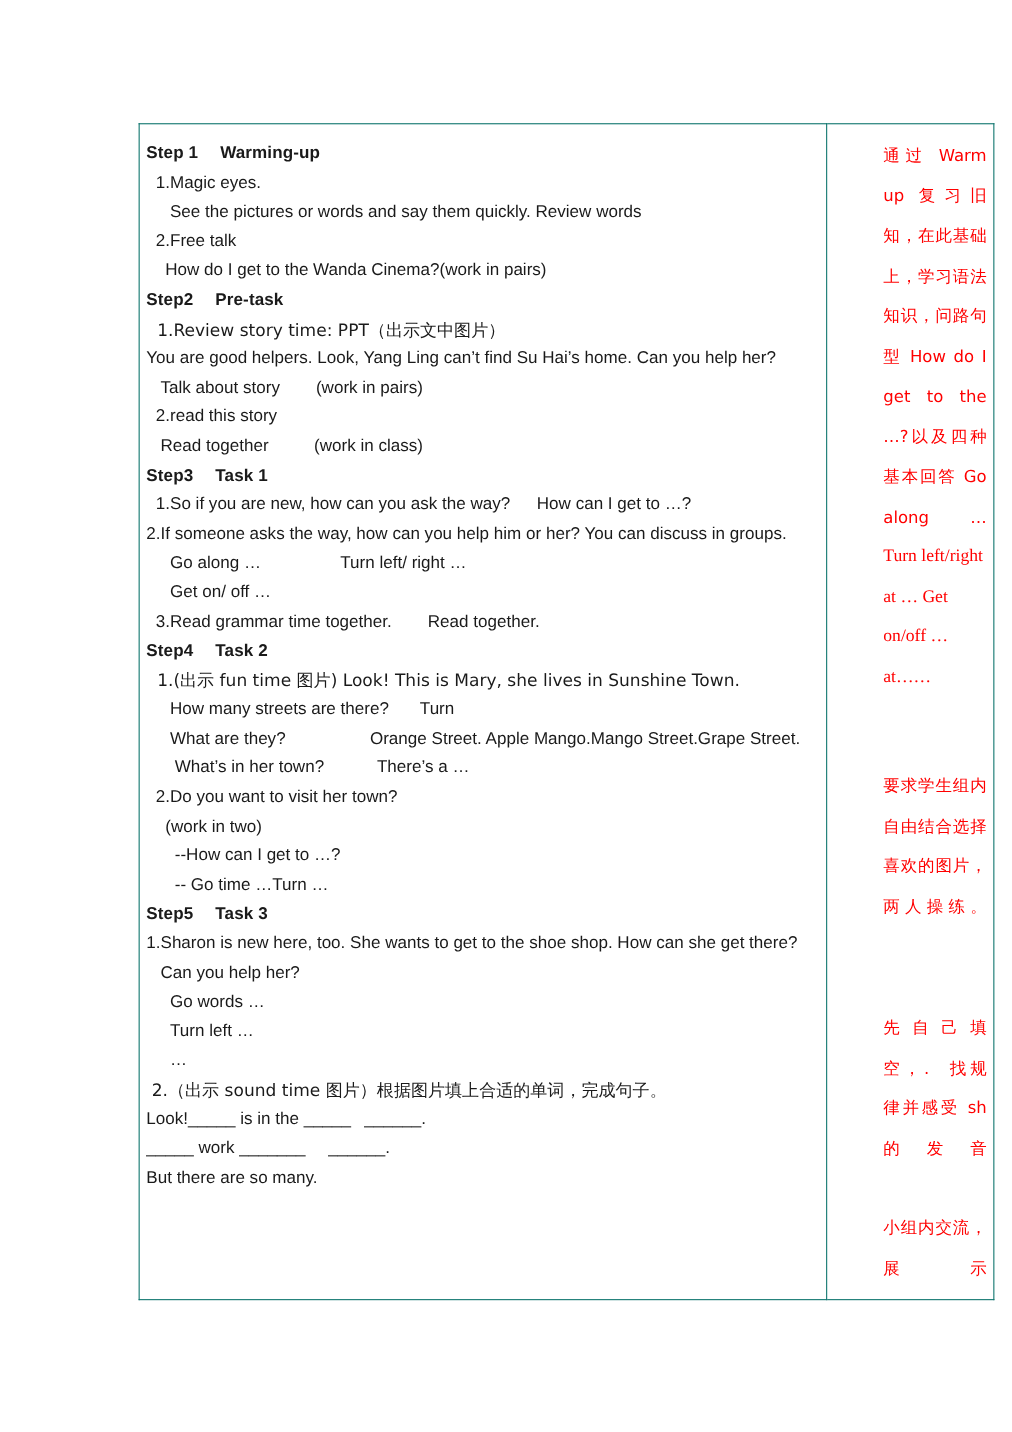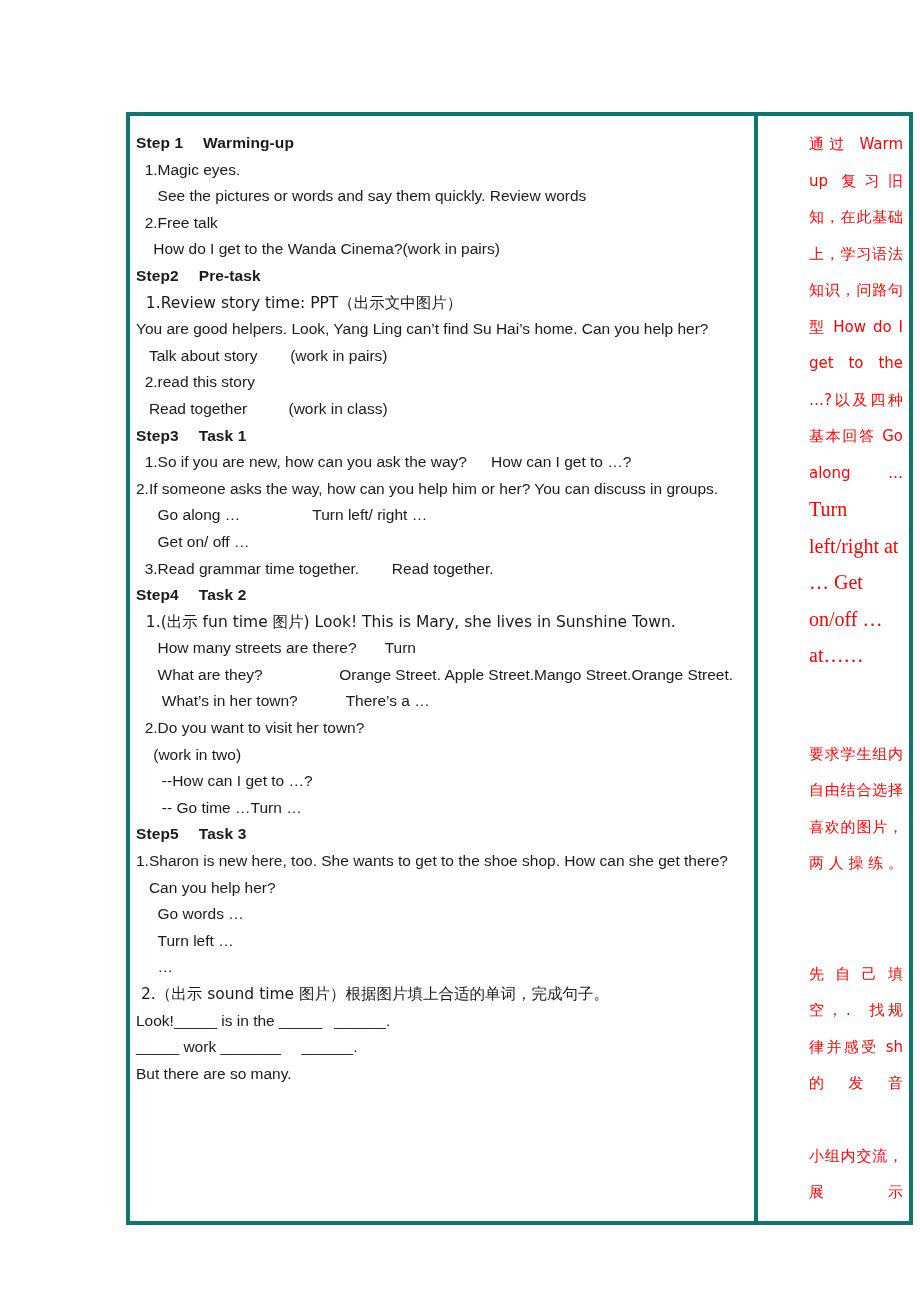--- a/index.html
+++ b/index.html
@@ -26,21 +26,21 @@
 
   .lesson-table {
     position: absolute;
     left: 126px;
     top: 112px;
     width: 750px;
     border-collapse: collapse;
     table-layout: fixed;
   }
   .lesson-table td {
-    border: 4px solid #0f766e;
+    border: 1px solid #0f766e;
     vertical-align: top;
     padding: 0;
   }
   .cell-procedure {
     width: 610px;
     padding: 14px 8px 10px 6px !important;
   }
   .cell-notes {
     width: 138px;
     padding: 10px 6px 10px 7px !important;
@@ -87,21 +87,21 @@
     margin: 0;
     text-align: justify;
     text-align-last: justify;
     word-break: break-word;
   }
   .notes .sans { font-family: "DejaVu Sans", "Liberation Sans", sans-serif; }
   .notes .serif {
     font-family: "Liberation Serif", "DejaVu Serif", serif;
     text-align: left;
     text-align-last: left;
-    font-size: 20px;
+    font-size: 16px;
   }
   .notes .gap-sm { height: 36px; }
   .notes .gap-md { height: 62px; }
   .notes .gap-lg { height: 74px; }
 </style>
 </head>
 <body>
 
 <div class="page">
 
@@ -128,21 +128,21 @@
           <p class="ln bold">Step3  Task 1</p>
           <p class="ln">  1.So if you are new, how can you ask the way?   How can I get to …?</p>
           <p class="ln just">  2.If someone asks the way, how can you help him or her? You can discuss in groups.</p>
           <p class="ln">     Go along …         Turn left/ right …</p>
           <p class="ln">     Get on/ off …</p>
           <p class="ln">  3.Read grammar time together.     Read together.</p>
 
           <p class="ln bold">Step4  Task 2</p>
           <p class="ln cn">  1.(出示 fun time 图片) Look! This is Mary, she lives in Sunshine Town.</p>
           <p class="ln">     How many streets are there?    Turn</p>
-          <p class="ln">     What are they?          Orange Street. Apple Street.Mango Street.Orange Street.</p>
+          <p class="ln">     What are they?          Orange Street. Apple Mango.Mango Street.Grape Street.</p>
           <p class="ln">      What’s in her town?      There’s a …</p>
           <p class="ln">  2.Do you want to visit her town?</p>
           <p class="ln">    (work in two)</p>
           <p class="ln">      --How can I get to …?</p>
           <p class="ln">      -- Go time …Turn …</p>
 
           <p class="ln bold">Step5  Task 3</p>
           <p class="ln just">  1.Sharon is new here, too. She wants to get to the shoe shop. How can she get there?</p>
           <p class="ln">   Can you help her?</p>
           <p class="ln">     Go words …</p>

